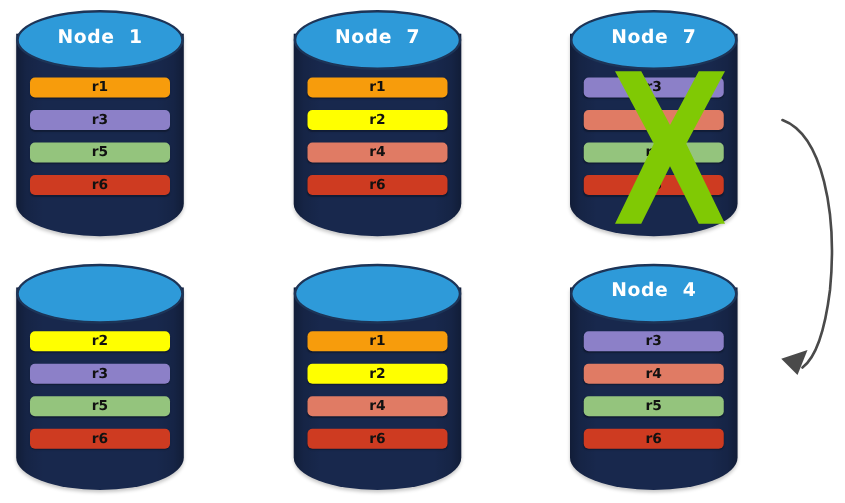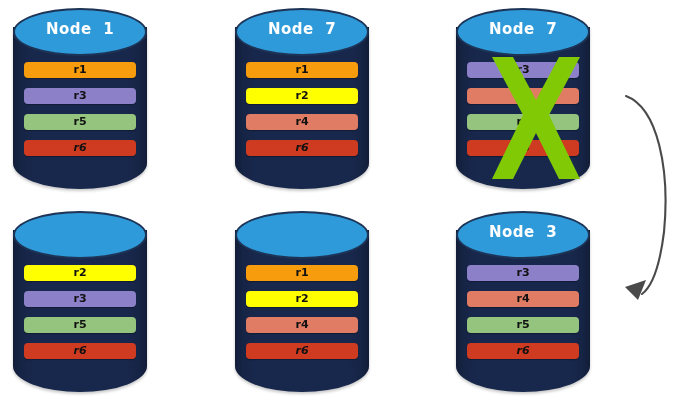--- a/index.html
+++ b/index.html
@@ -91,21 +91,21 @@
     width: 112px;
     height: 16px;
     border-radius: 4px;
     line-height: 16px;
     text-align: center;
     font-size: 11px;
     font-weight: bold;
     color: #111111;
     box-shadow: 0 1px 1px rgba(0,0,0,0.30);
   }
-  .rec:last-child { margin-bottom: 15px; font-style: italic; }
+  .rec:last-child { margin-bottom: 15px; }
 
   
   .x-mark {
     position: absolute;
     left: 30px;
     top: 45px;
     width: 100px;
     height: 130px;
     z-index: 5;
     pointer-events: none;
@@ -184,21 +184,21 @@
         <div class="rec" style="background: rgb(247, 156, 12);">r1</div>
         <div class="rec" style="background: rgb(255, 255, 0);">r2</div>
         <div class="rec" style="background: rgb(224, 123, 100);">r4</div>
         <div class="rec" style="background: rgb(206, 59, 33);">r6</div>
       </div>
   </div>
 
   <div class="node" id="node-5" style="left:456px; top:211px;">
     <div class="cyl-body" style="background: rgb(24, 40, 77);"></div>
     <div class="cyl-top" style="background: rgb(46, 154, 217); border-color: rgb(29, 52, 87);"></div>
-    <div class="node-label" style="color: rgb(255, 255, 255);">Node  3</div>
+    <div class="node-label" style="color: rgb(255, 255, 255);">Node  4</div>
     <div class="records">
         <div class="rec" style="background: rgb(140, 128, 200);">r3</div>
         <div class="rec" style="background: rgb(224, 123, 100);">r4</div>
         <div class="rec" style="background: rgb(148, 196, 125);">r5</div>
         <div class="rec" style="background: rgb(206, 59, 33);">r6</div>
       </div>
   </div>
 
   <svg class="arrow-layer" viewBox="0 0 676 402">
     <g>

